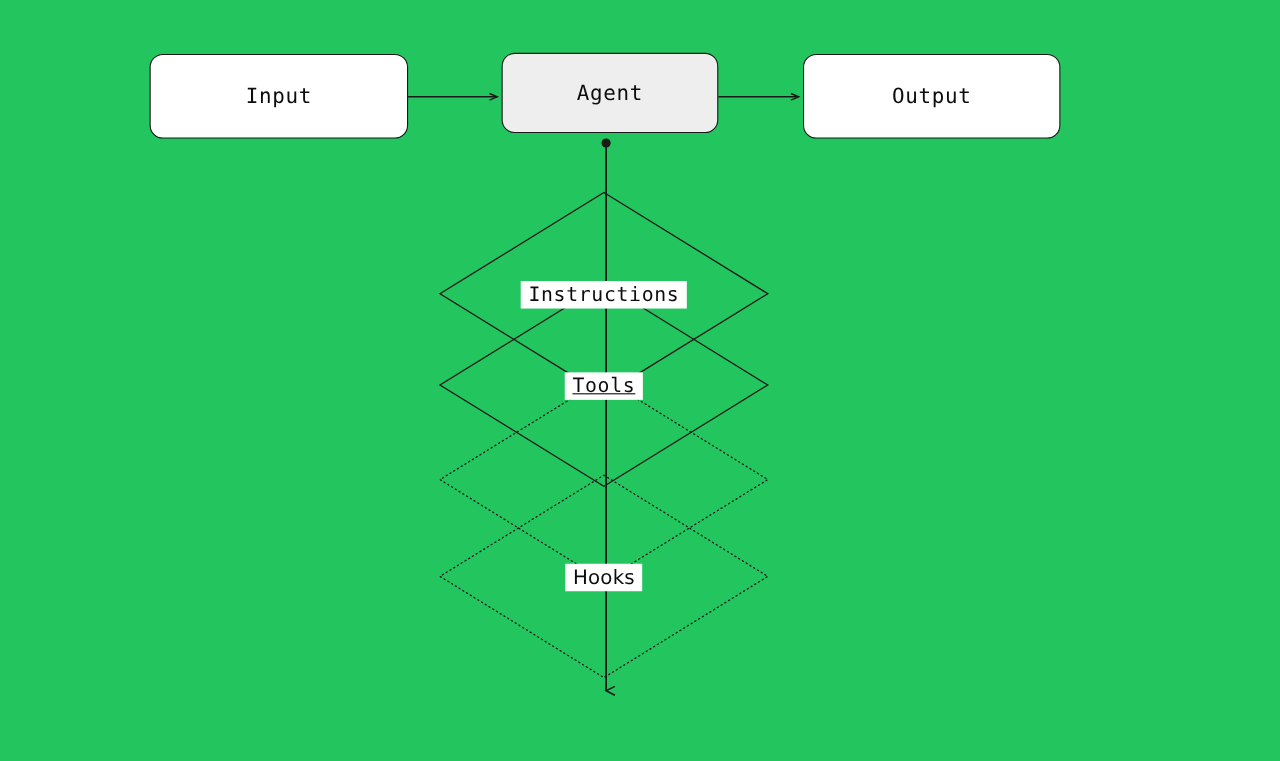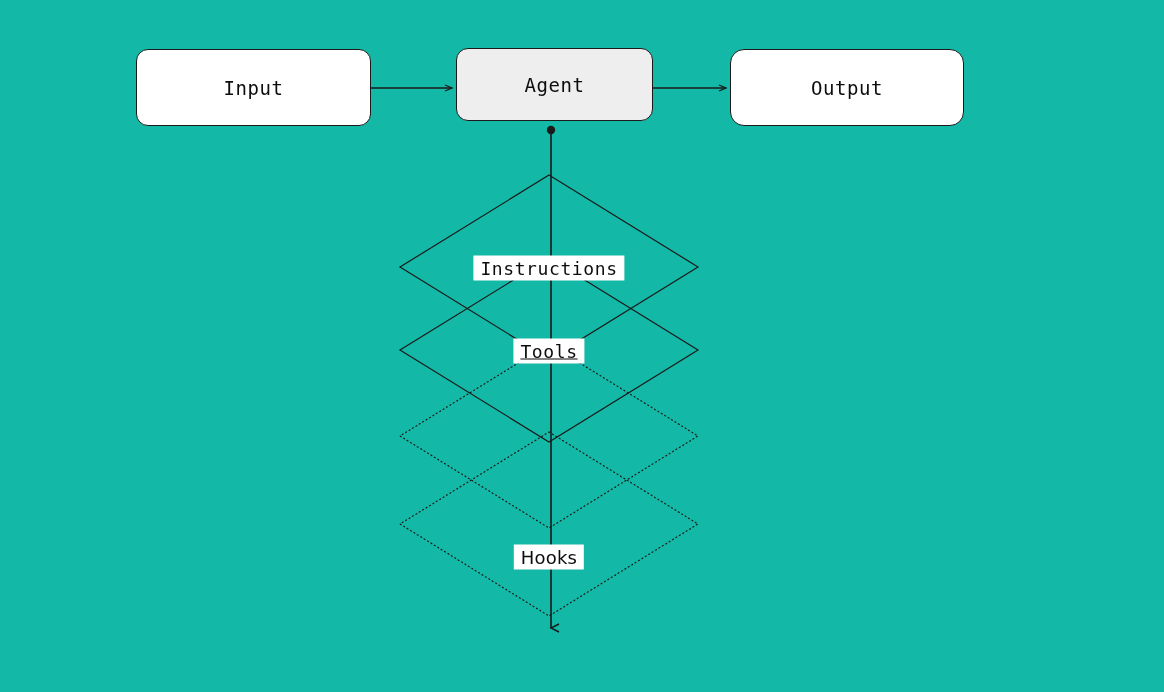--- a/index.html
+++ b/index.html
@@ -4,21 +4,21 @@
 <style>
   html, body {
     margin: 0;
     padding: 0;
     background: #ffffff;
   }
   #canvas {
     position: relative;
     width: 1164px;
     height: 692px;
-    background: #14b8a6;
+    background: #22c55e;
     overflow: hidden;
     font-family: "DejaVu Sans Mono", "Liberation Mono", monospace;
   }
   .node-box {
     position: absolute;
     box-sizing: border-box;
     border: 1.4px solid #1a1a1a;
     border-radius: 12px;
     display: flex;
     align-items: center;
@@ -41,21 +41,20 @@
     width: 197px;
     height: 73px;
     background: #eeeeee;
   }
   #box-output {
     left: 730px;
     top: 49px;
     width: 234px;
     height: 77px;
     background: #ffffff;
-    border-radius: 14px;
   }
   #svg-layer {
     position: absolute;
     left: 0;
     top: 0;
     width: 1164px;
     height: 692px;
     pointer-events: none;
   }
   .layer-label {
@@ -65,21 +64,20 @@
     padding: 2px 7px;
     font-size: 18px;
     letter-spacing: 0.6px;
     color: #0d0d0d;
     white-space: nowrap;
     font-family: "DejaVu Sans Mono", "Liberation Mono", monospace;
   }
   .layer-label.sans-fallback {
     font-family: "DejaVu Sans", "Liberation Sans", sans-serif;
     letter-spacing: 0.2px;
-    margin-top: 32px;
   }
 </style>
 </head>
 <body>
 
 <div id="canvas">
 
   <svg id="svg-layer" viewBox="0 0 1164 692" xmlns="http://www.w3.org/2000/svg">
     <defs>
       <marker id="arrow-open" markerWidth="10" markerHeight="10" refX="8" refY="4" orient="auto" markerUnits="userSpaceOnUse">

